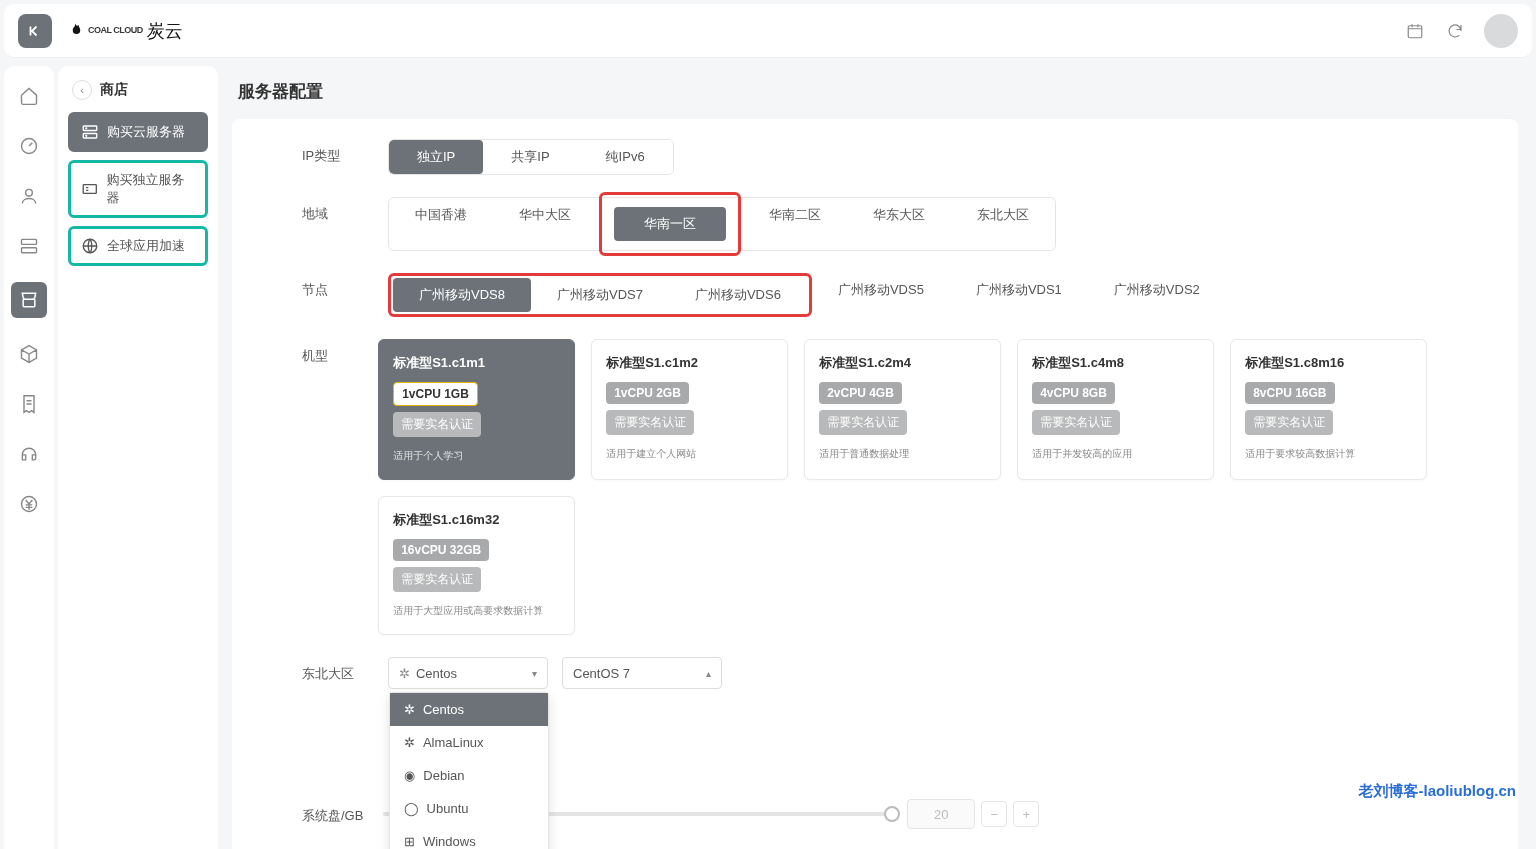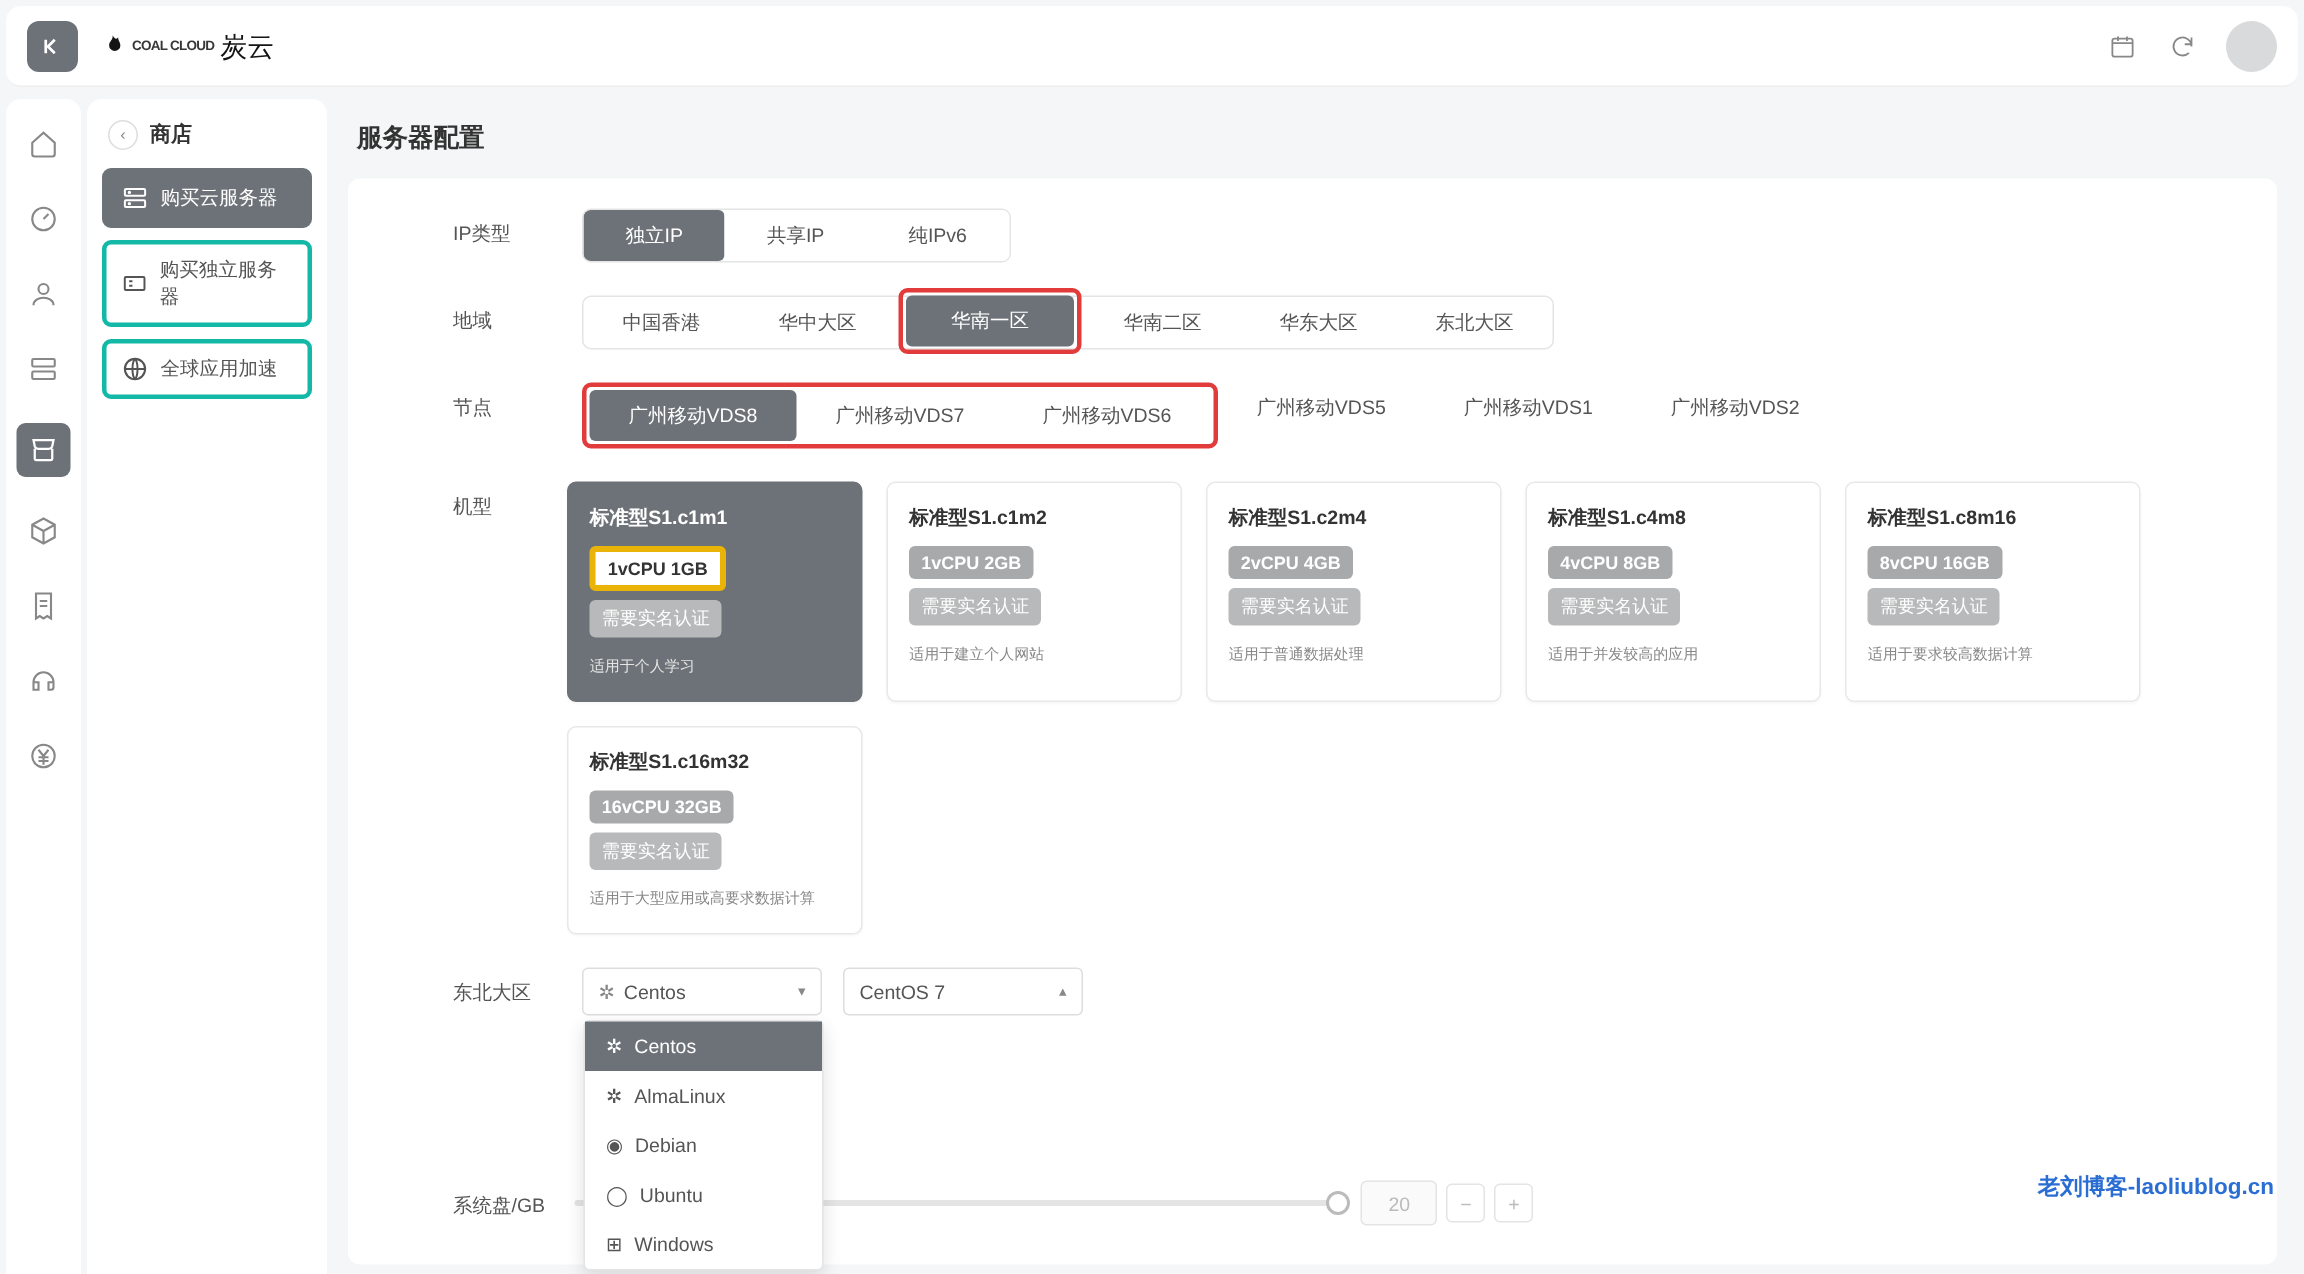--- a/index.html
+++ b/index.html
@@ -21,47 +21,47 @@
 .side-item { display:flex; align-items:center; gap:8px; padding:8px 10px; border-radius:6px; border:3px solid #14b8a6; margin-bottom:8px; font-size:13px; color:#555;}
 .side-item.active { background:#6d7278; color:#fff; border-color:#6d7278;}
 .main { flex:1; padding:14px 18px 30px 14px; }
 .section-title { font-size:17px; font-weight:700; margin:4px 0 16px 6px; color:#333;}
 .panel { background:#fff; border-radius:8px; padding:20px 22px; margin-bottom:18px; }
 .row { display:flex; align-items:flex-start; margin-bottom:22px; }
 .row-label { width:86px; font-size:13px; color:#555; padding-top:8px;margin-left:48px; }
 .seg { display:flex; background:#fff; border:1px solid #e4e4e4; border-radius:6px; overflow:hidden;}
 .seg .opt { padding:8px 28px; font-size:13px; color:#555; background:#fff; }
 .seg .opt.active { background:#6d7278; color:#fff; border-radius:4px;}
-.region-hl { border:3px solid #e23b3b; border-radius:6px; padding:2px; display:inline-block;}
+.region-hl { border:3px solid #e23b3b; border-radius:6px; padding:12px; display:inline-block;}
 .seg-loose { display:flex; align-items:flex-start; }
 .seg-loose .opt { padding:8px 26px; font-size:13px; color:#555; }
 .seg-loose .opt.active { background:#6d7278; color:#fff; border-radius:4px;}
 .cards { display:flex; flex-wrap:wrap; gap:16px; }
 .card { width:197px; border:1px solid #e8e8e8; border-radius:6px; padding:14px 14px 16px; background:#fff; box-shadow:0 1px 2px rgba(0,0,0,0.03);}
 .card.selected { background:#6d7278; color:#fff; border-color:#6d7278;}
 .card .name { font-size:13px; font-weight:600; margin-bottom:10px;}
 .card .tags { display:flex; gap:6px; margin-bottom:12px; flex-wrap:wrap;}
 .tag { font-size:12px; padding:4px 8px; border-radius:4px; }
-.tag.spec { background:#fff; color:#333; border:4px solid #eab308; font-weight:600;}
+.tag.spec { background:#fff; color:#333; border:1px solid #eab308; font-weight:600;}
 .card.selected .tag.spec { background:#fff; color:#333;}
 .card:not(.selected) .tag.spec { background:#a7a9ab; color:#fff; border:none;}
 .tag.auth { background:#b8b9ba; color:#fff; }
 .card .desc { font-size:10px; color:#888;}
 .card.selected .desc { color:#e4e4e4;}
 .select { height:32px; border:1px solid #ddd; border-radius:4px; background:#fff; padding:0 30px 0 10px; font-size:13px; color:#555; display:flex; align-items:center; position:relative; min-width:160px;}
 .select .caret { position:absolute; right:10px; font-size:10px; color:#888;}
 .select .icn { margin-right:6px; color:#888;}
 .dropdown { position:absolute; top:34px; left:0; width:160px; background:#fff; border:1px solid #e4e4e4; border-radius:4px; box-shadow:0 4px 12px rgba(0,0,0,0.12); z-index:20;}
 .dd-item { padding:9px 14px; font-size:13px; color:#555; display:flex; align-items:center; gap:8px;}
 .dd-item.active { background:#6d7278; color:#fff;}
 .slider-wrap { display:flex; align-items:center; gap:14px; width:100%;}
 .slider { flex:1; height:4px; background:#e4e4e4; border-radius:2px; position:relative; max-width:510px; margin-left:4px;}
 .slider .knob { position:absolute; right:-7px; top:-6px; width:16px; height:16px; border-radius:50%; background:#fff; border:2px solid #bbb;}
 .numbox { display:flex; align-items:center; gap:6px;}
-.numbox .val { width:51px; height:30px; border:1px solid #e4e4e4; border-radius:4px; display:flex;align-items:center;justify-content:center; color:#bbb; background:#fafafa;}
+.numbox .val { width:68px; height:30px; border:1px solid #e4e4e4; border-radius:4px; display:flex;align-items:center;justify-content:center; color:#bbb; background:#fafafa;}
 .numbox .btn { width:26px; height:26px; border:1px solid #e4e4e4; border-radius:4px; display:flex;align-items:center;justify-content:center; color:#bbb;}
 .watermark { position:fixed; right:20px; bottom:48px; color:#2a6ed4; font-size:15px; font-weight:600; z-index:50; }
 svg { width:18px; height:18px; }
 .iconbar svg { width:20px; height:20px;}
 </style>
 </head>
 <body>
 
 <div class="topbar">
   <div class="logo-btn">

